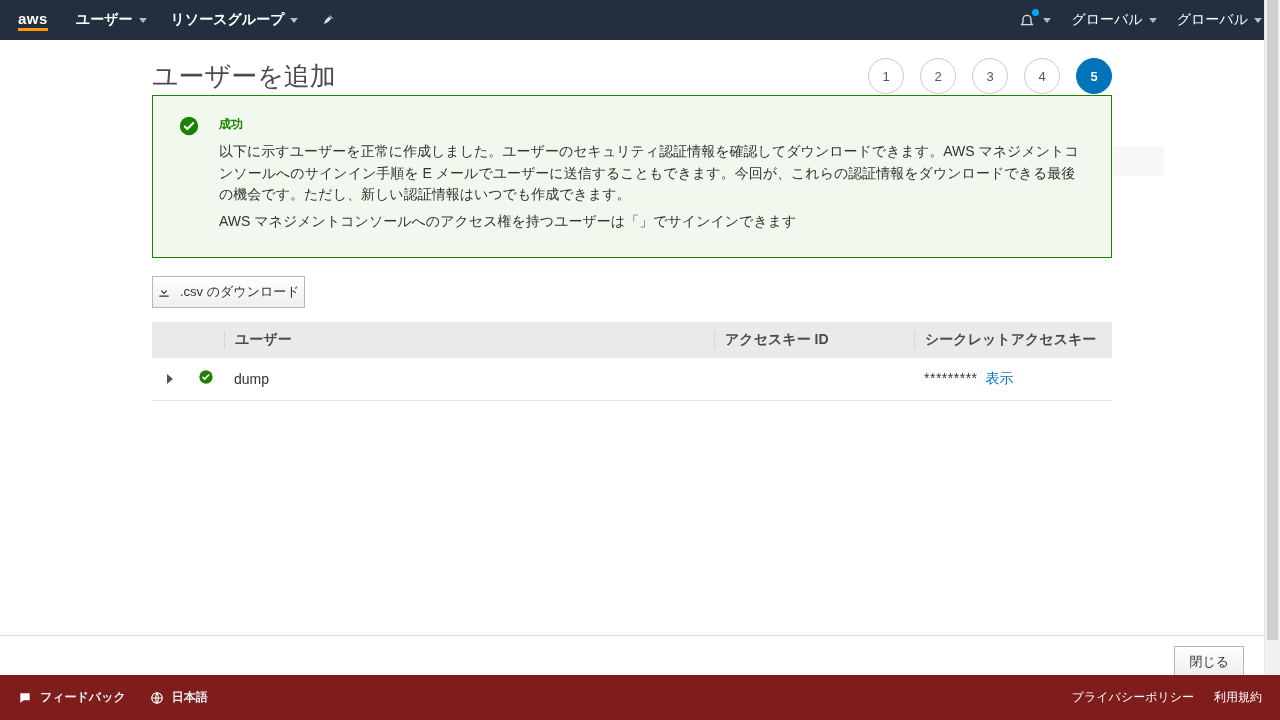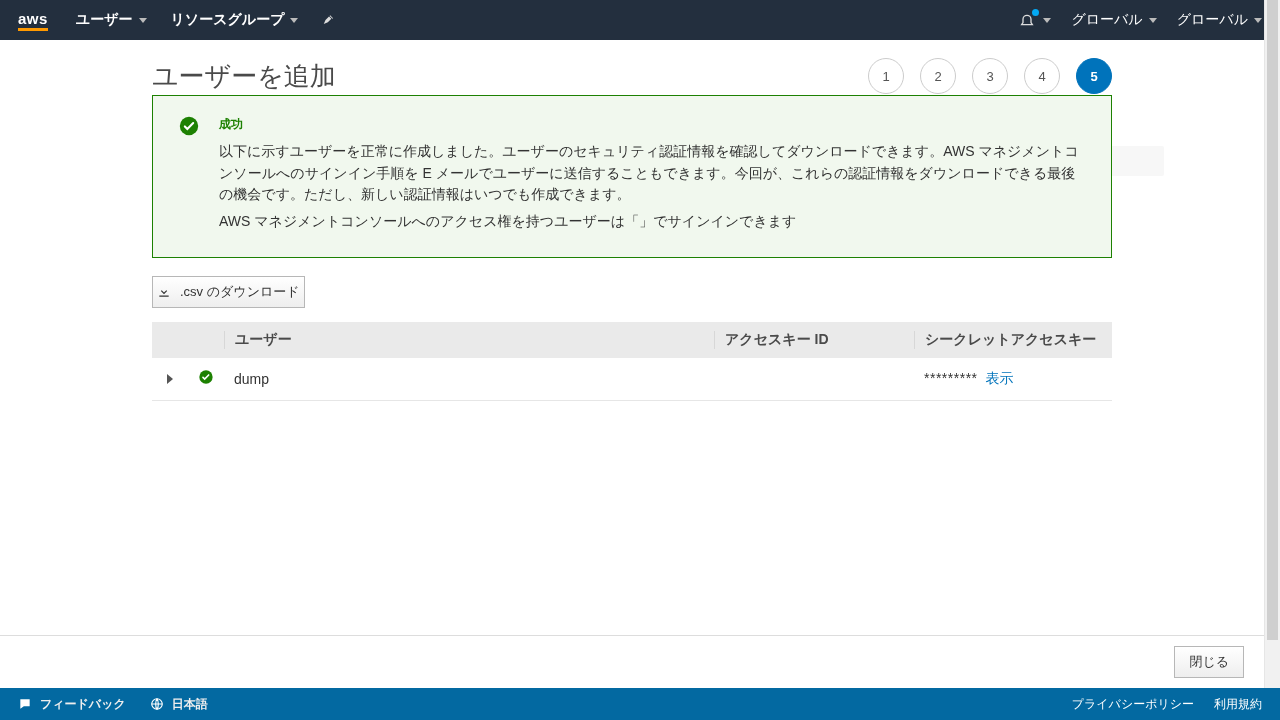--- a/index.html
+++ b/index.html
@@ -226,22 +226,22 @@
     padding: 6px 14px;
     font-size: 13px;
     cursor: pointer;
     color: #333;
   }
 
   
   .footer {
     position: absolute;
     left:0; right:0; bottom:0;
-    height: 32px;
-    background: #0369a1;
+    height: 45px;
+    background: #7f1d1d;
     color: #eee;
     display: flex;
     align-items: center;
     font-size: 12px;
     padding: 0 18px;
   }
   .footer-left { display: flex; align-items: center; gap: 24px; font-weight:700; }
   .footer-left .fb-item { display:flex; align-items:center; gap:8px; cursor:pointer; }
   .footer-right { margin-left: auto; display:flex; align-items:center; gap:20px; }
   .footer-copy { color: #bbb; font-weight:400; }

